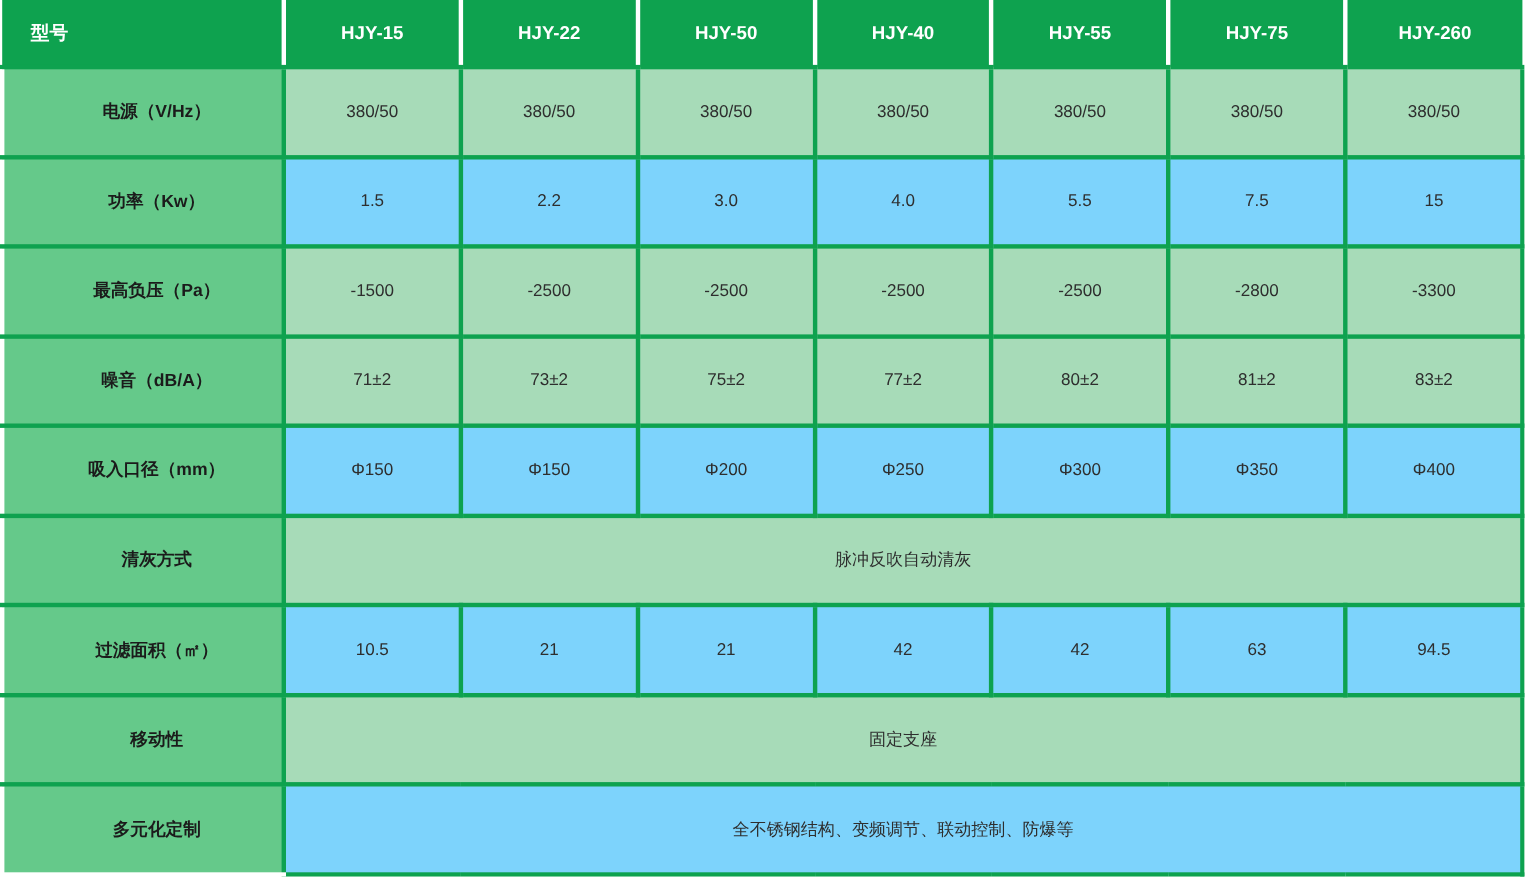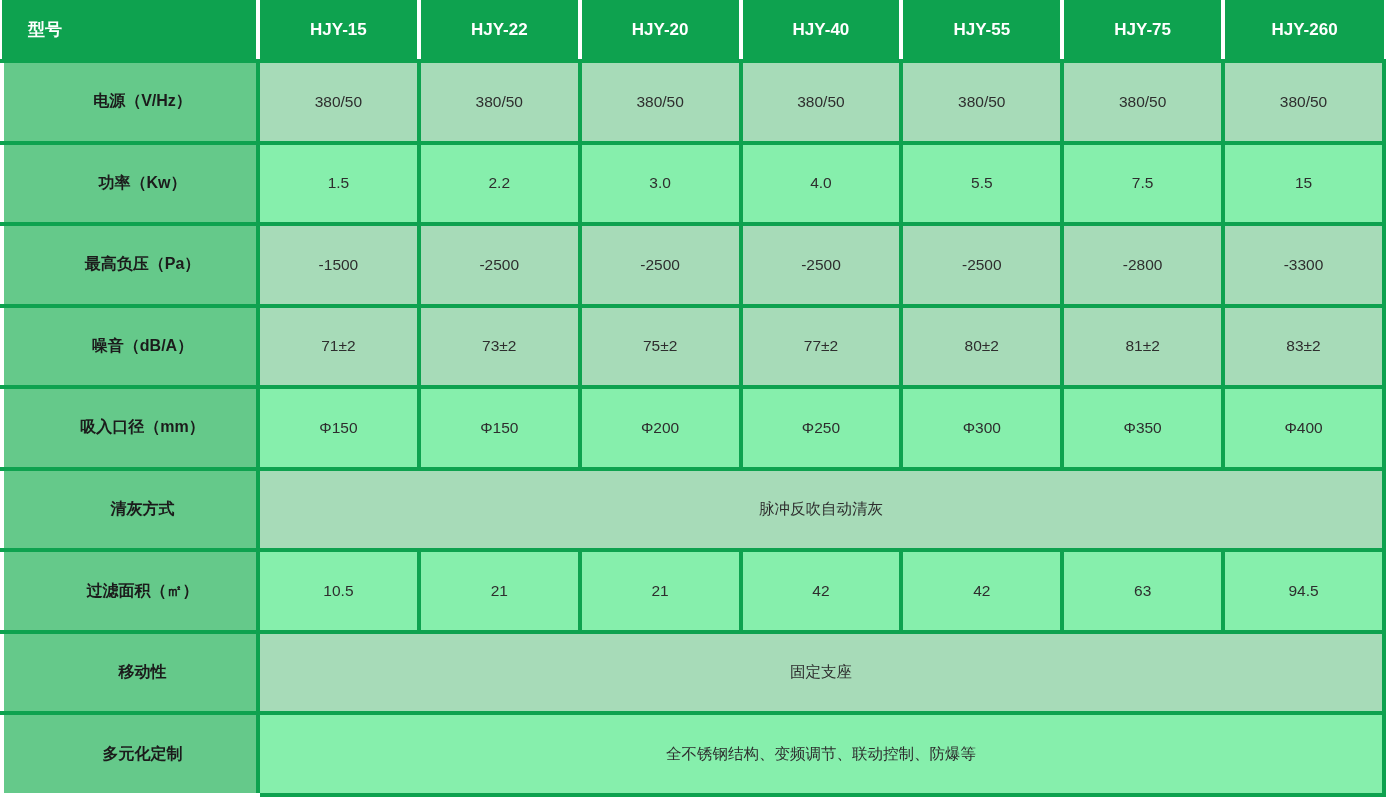--- a/index.html
+++ b/index.html
@@ -25,42 +25,42 @@
     background: #65c98a; color: #1b1b1b;
     font-size: 16px; font-weight: bold; text-align: center; padding-left: 26px;
     border: 4px solid #0ea24f; border-left: 4px solid #ffffff;
   }
   tbody tr:last-child th { border-bottom: 4px solid #ffffff; }
   tbody td {
     text-align: center; color: #2e2e2e; font-size: 15.5px;
     border: 4px solid #0ea24f;
   }
   tr.light td  { background: #a7dbb8; }
-  tr.medium td { background: #86efac; }
+  tr.medium td { background: #7dd3fc; }
 </style>
 </head>
 <body>
 
 <table class="spec">
   <colgroup>
     <col style="width:256px">
     <col>
       <col>
       <col>
       <col>
       <col>
       <col>
       <col>
   </colgroup>
   <thead>
     <tr>
       <th class="corner">型号</th>
       <th>HJY-15</th>
       <th>HJY-22</th>
-      <th>HJY-20</th>
+      <th>HJY-50</th>
       <th>HJY-40</th>
       <th>HJY-55</th>
       <th>HJY-75</th>
       <th>HJY-260</th>
     </tr>
   </thead>
   <tbody>
     <tr class="light">
       <th>电源（V/Hz）</th>
       <td>380/50</td>

